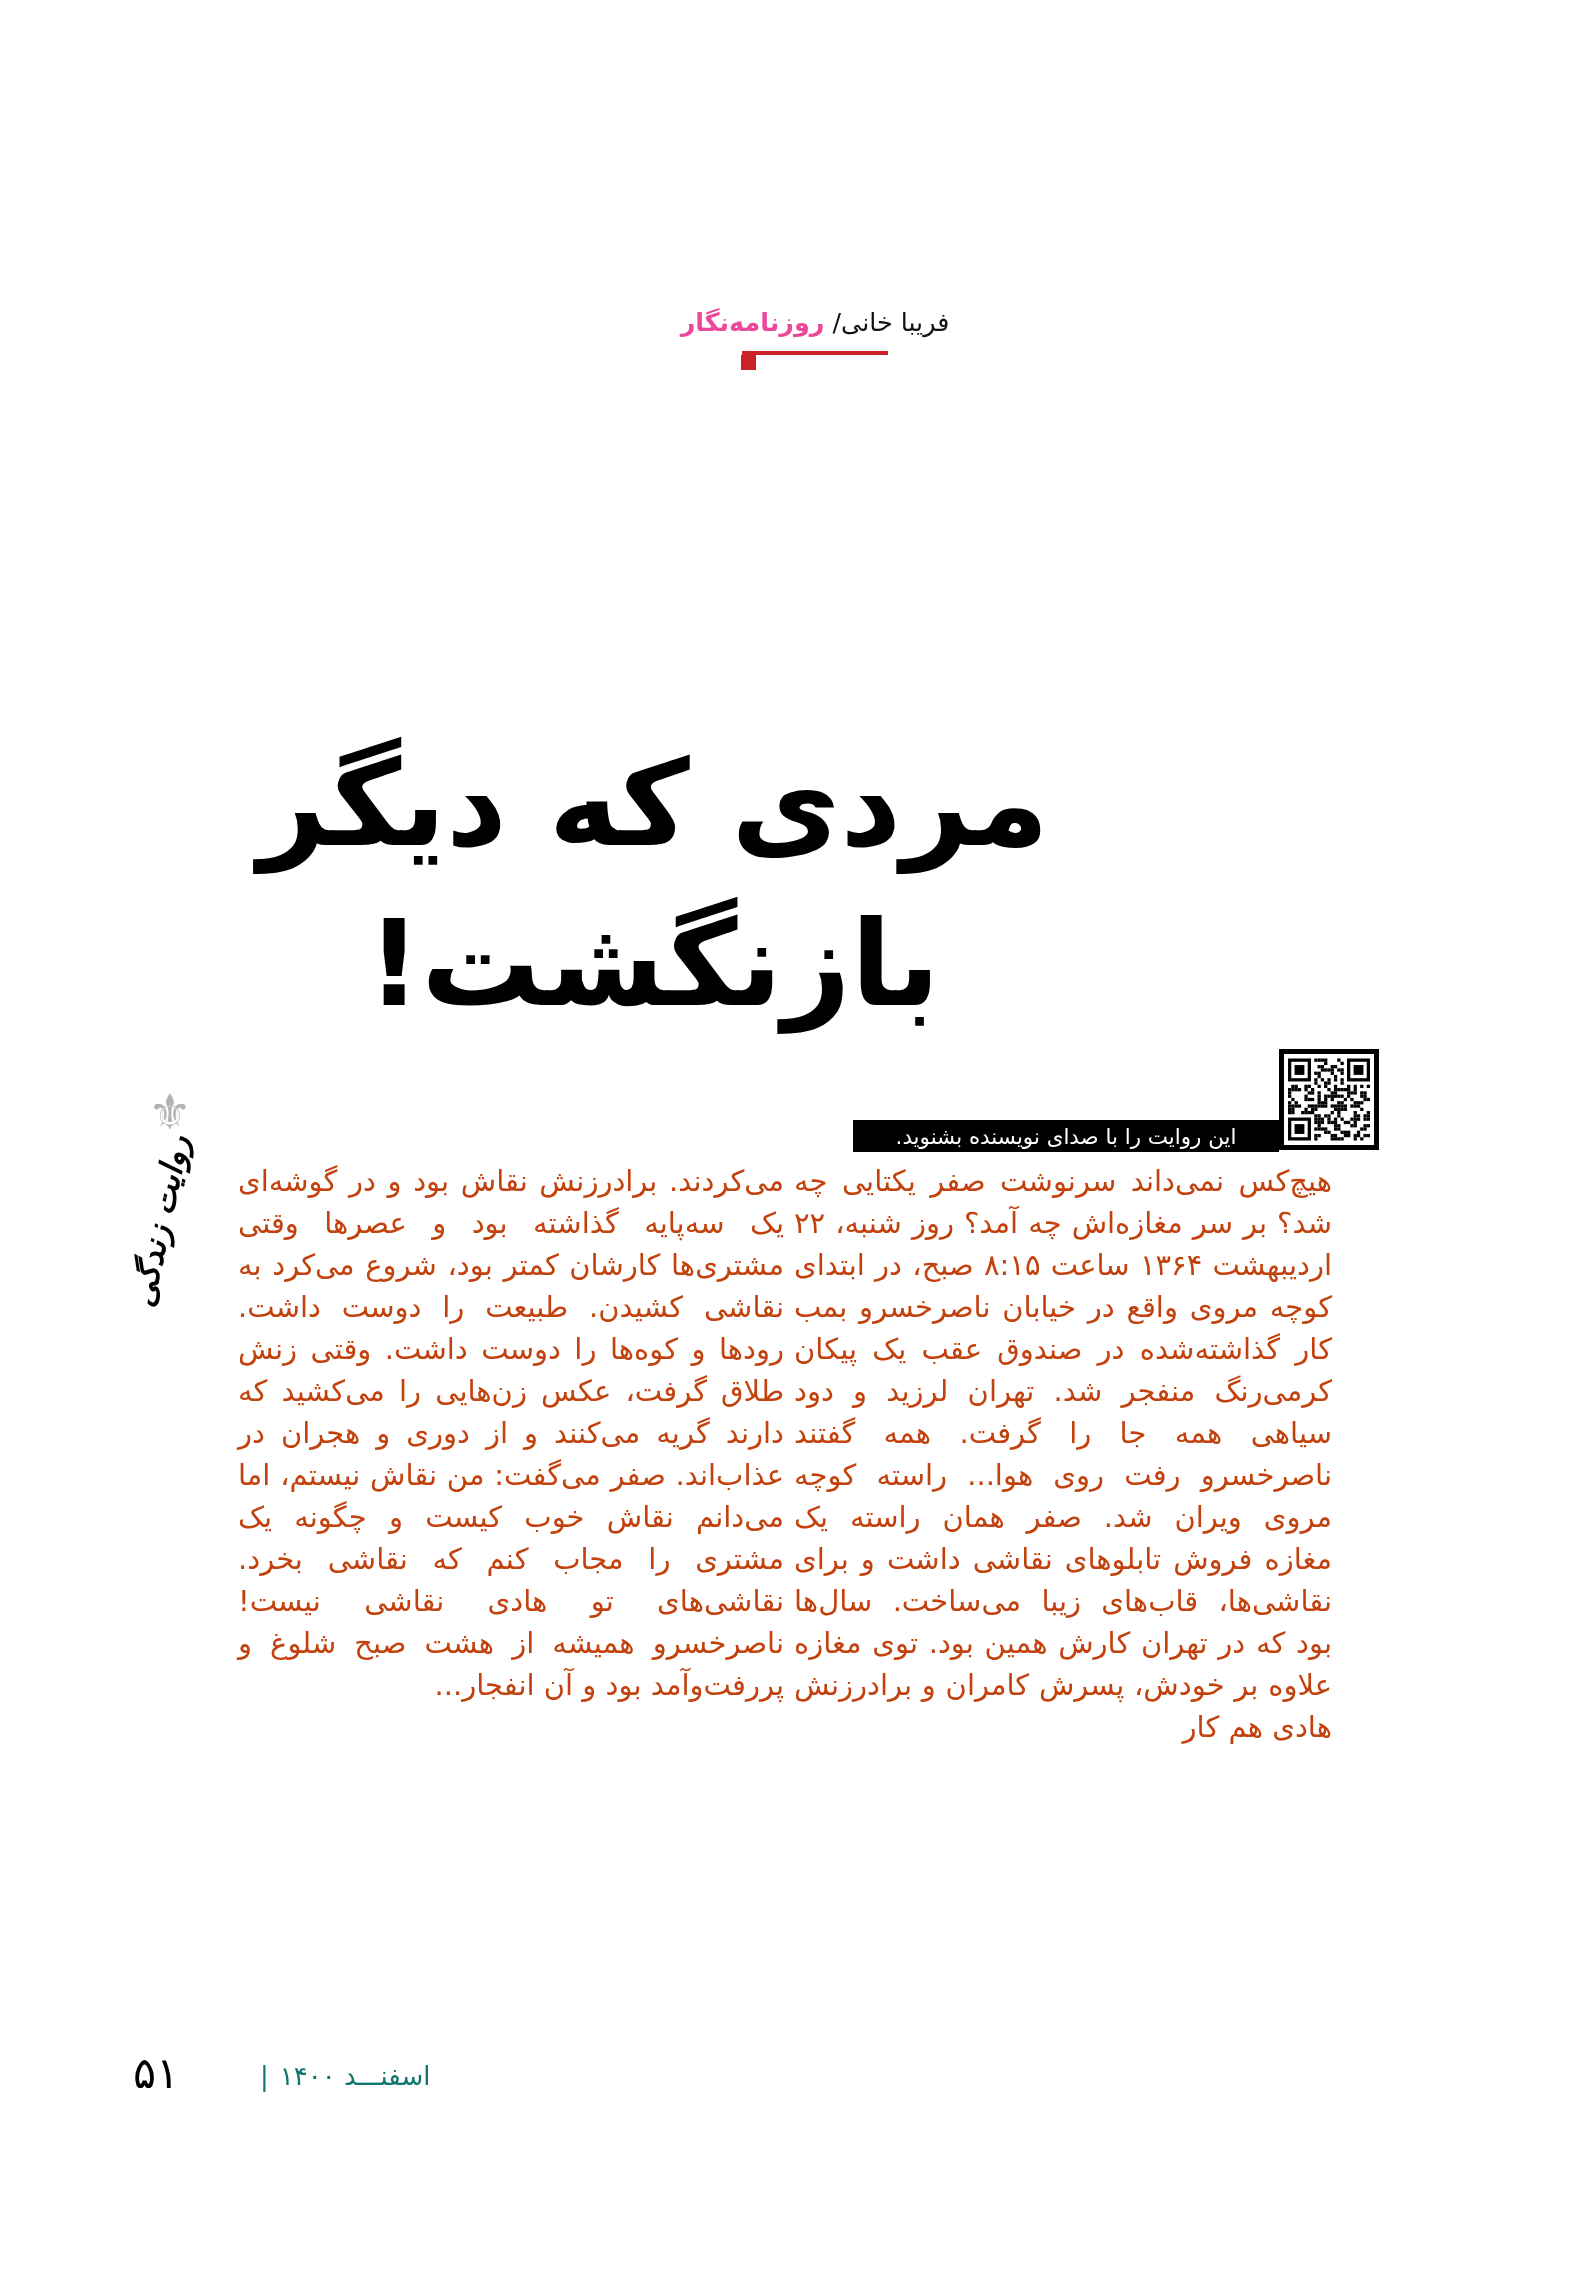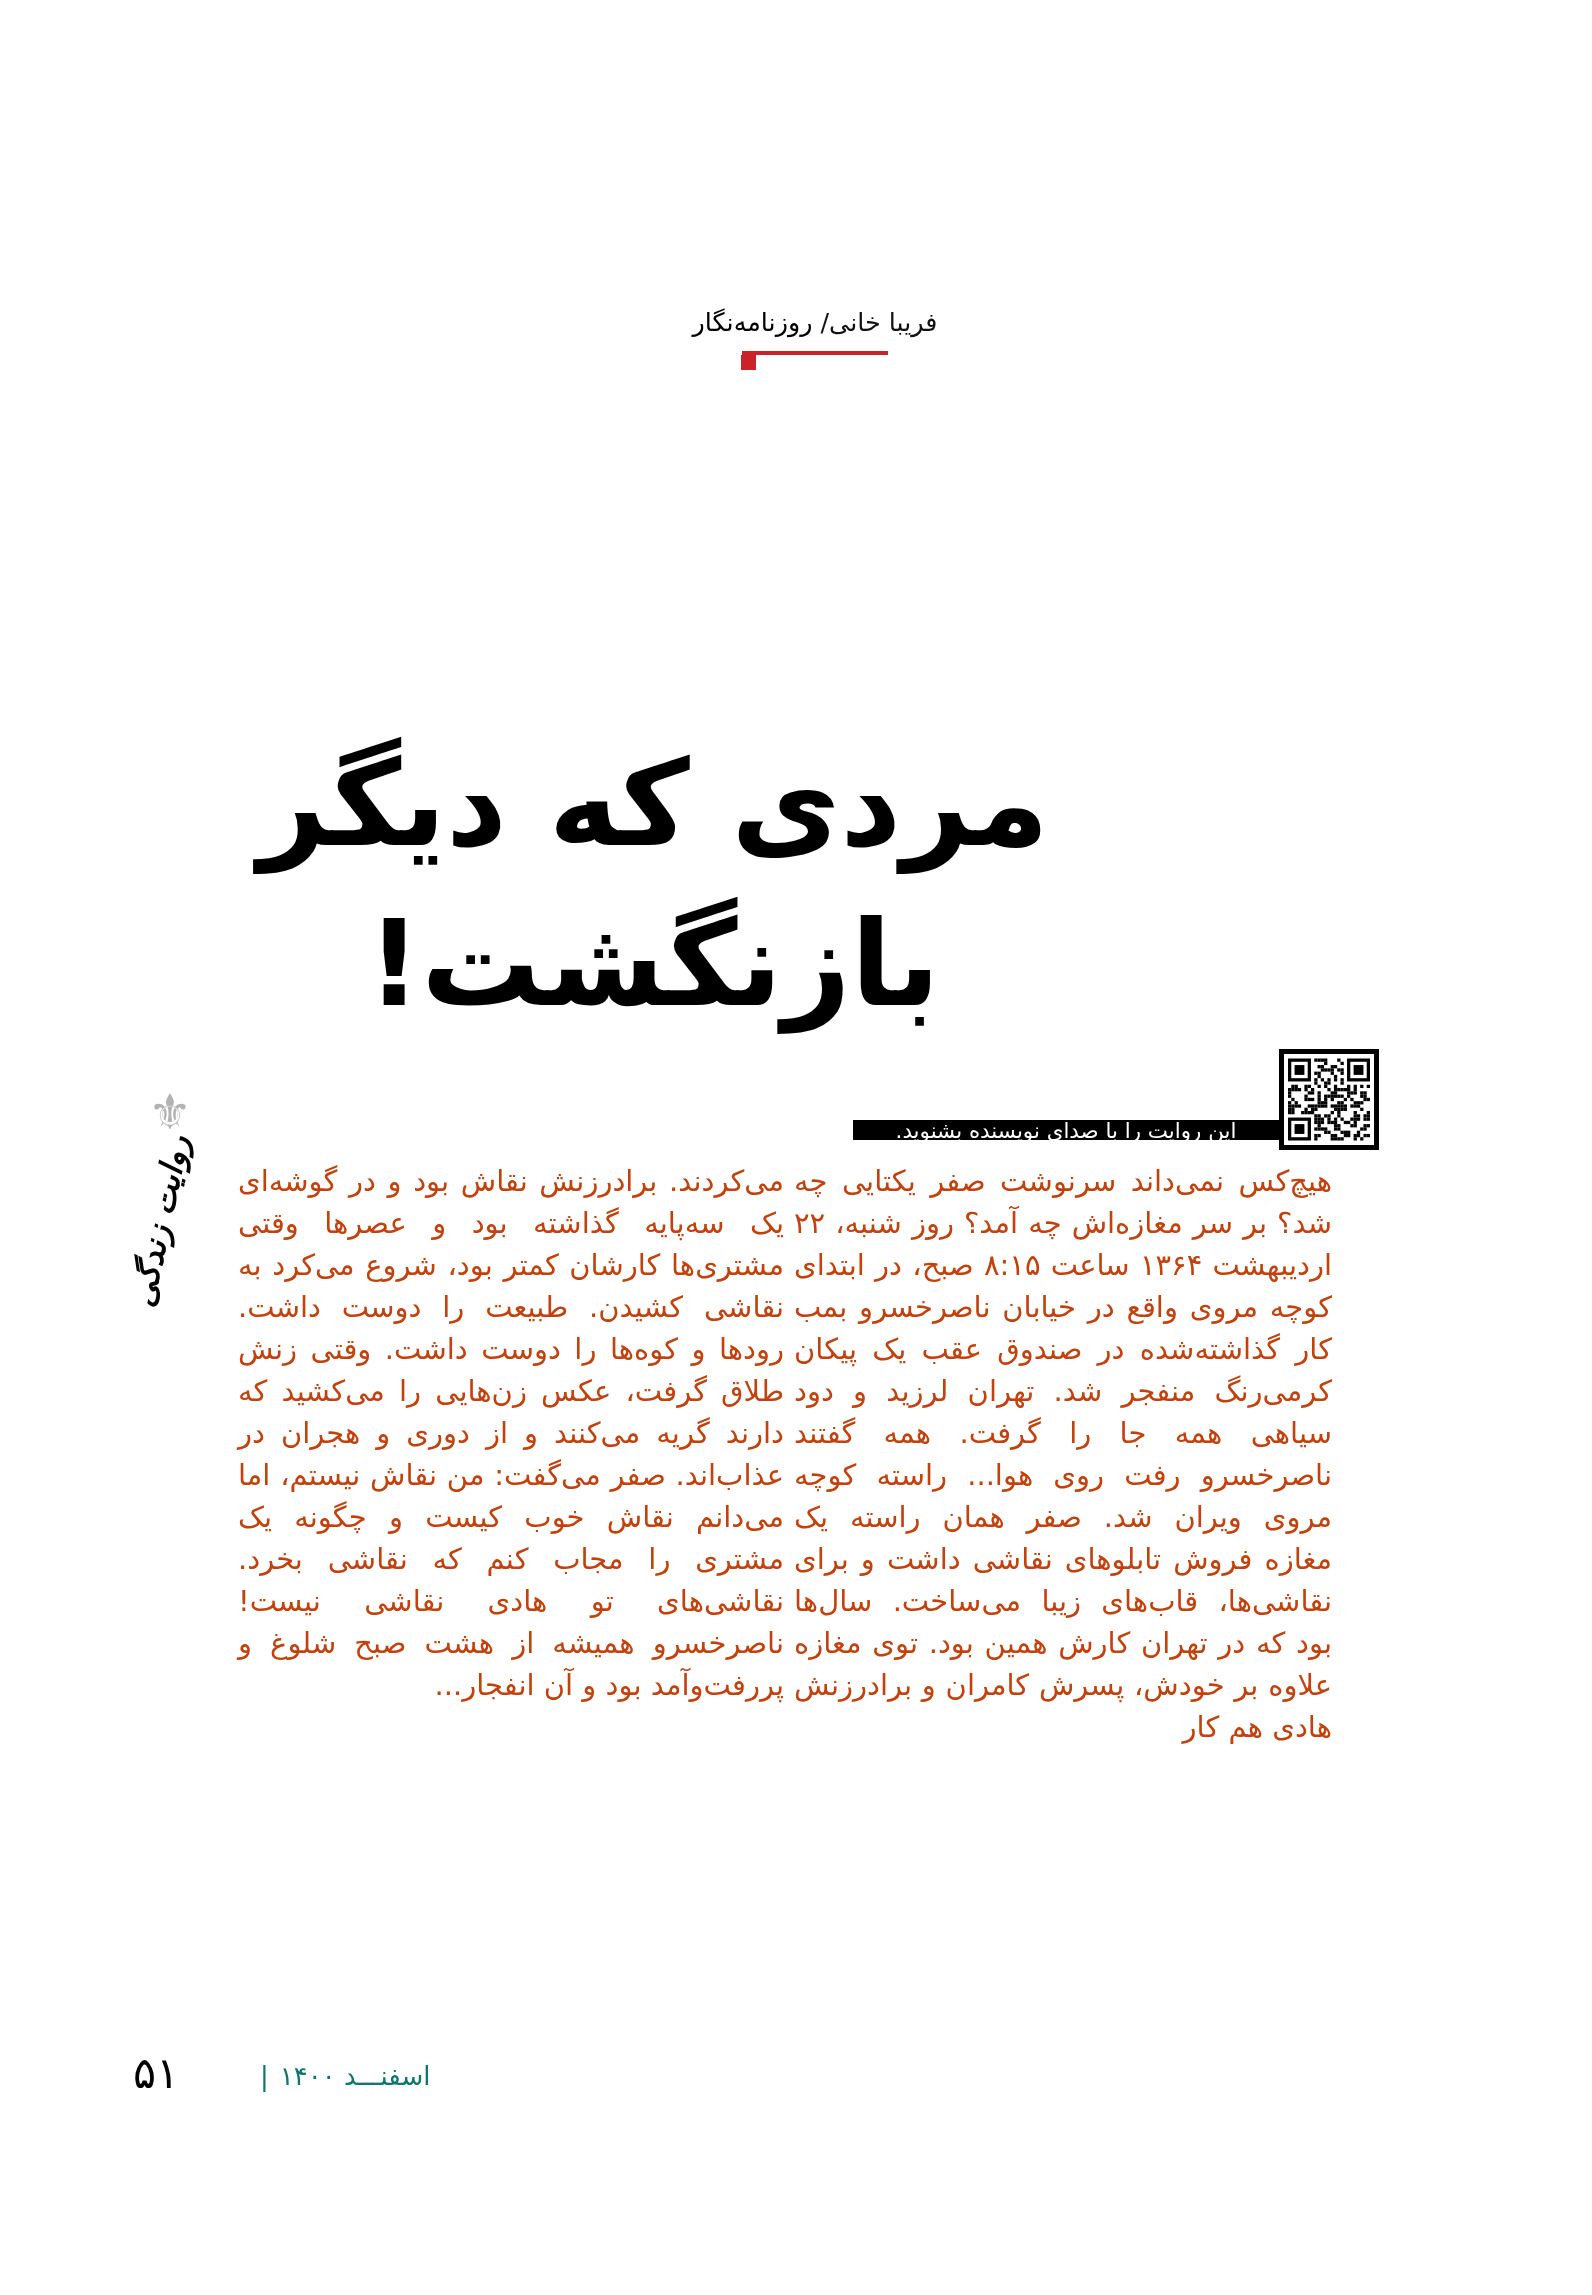--- a/index.html
+++ b/index.html
@@ -8,38 +8,38 @@
     font-family:"DejaVu Sans",sans-serif;color:#111;overflow:hidden;
   }
   [dir=rtl]{direction:rtl;unicode-bidi:embed;}
 
   
   .byline{
     position:absolute;left:678px;top:306px;width:274px;
     text-align:center;font-size:25.4px;line-height:1.3;white-space:nowrap;
   }
   .byline .name{font-weight:normal;}
-  .byline .role{font-weight:normal;color:#000000;}
+  .byline .role{font-weight:bold;color:#ec4899;}
   .byline-rule{position:absolute;left:742px;top:351px;width:146px;height:4px;background:#cb2229;}
   .byline-square{position:absolute;left:741px;top:355px;width:15px;height:15px;background:#cb2229;}
 
   
   .headline{
     position:absolute;left:0;top:644px;width:1307px;text-align:center;
     font-size:119px;font-weight:900;letter-spacing:-1.6px;color:#000;line-height:1.35;
   }
 
   
   .qr-box{
     position:absolute;left:1279px;top:1049px;width:100px;height:101px;
     box-sizing:border-box;border:5.6px solid #000;background:#fff;padding:4px;
   }
   .qr-box svg{display:block;width:100%;height:100%;}
   .audio-banner{
-    position:absolute;left:853px;top:1120px;width:426px;height:20px;
+    position:absolute;left:853px;top:1120px;width:426px;height:32px;
     background:#000;color:#fff;display:flex;align-items:center;justify-content:center;
     font-size:21.4px;white-space:nowrap;
   }
 
   
   .col{
     position:absolute;top:1160px;text-align:justify;font-size:29px;line-height:42px;
     color:#c2410c;font-weight:400;
   }
   .col-right{left:794px;width:538px;}

